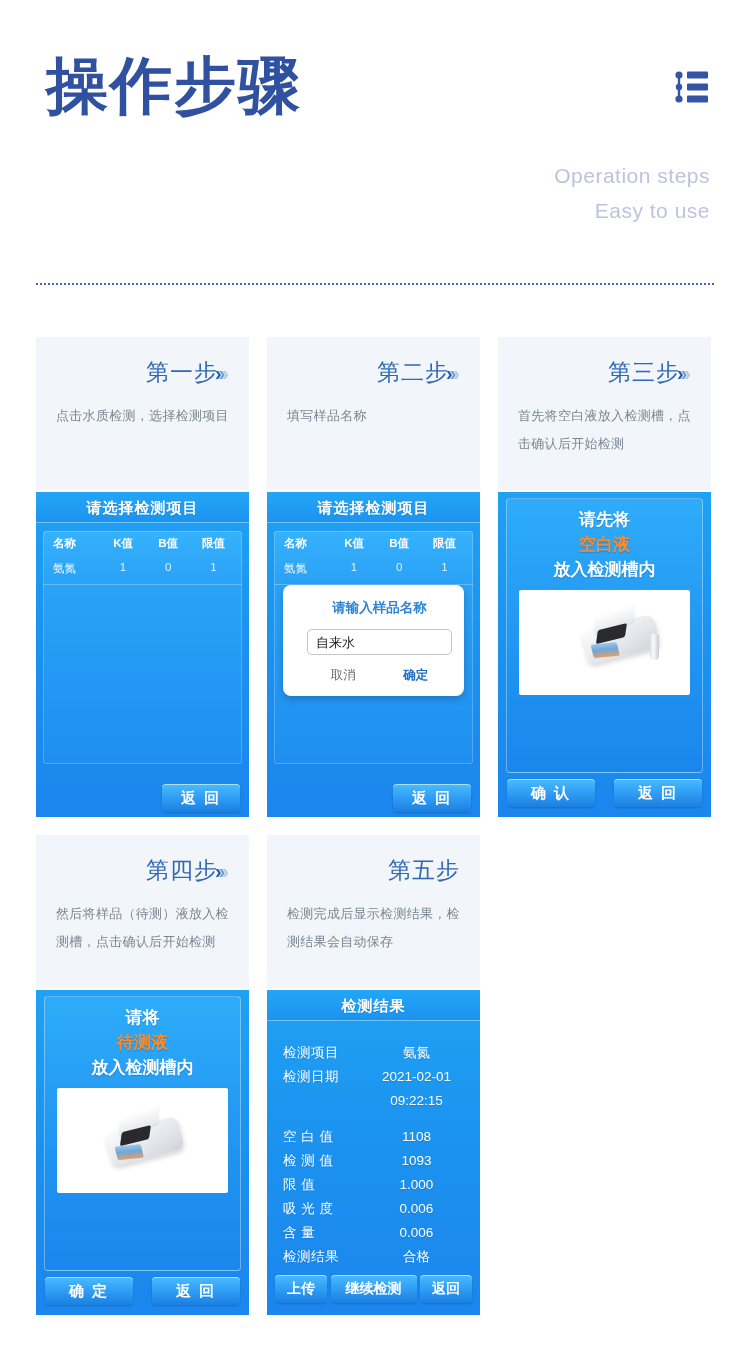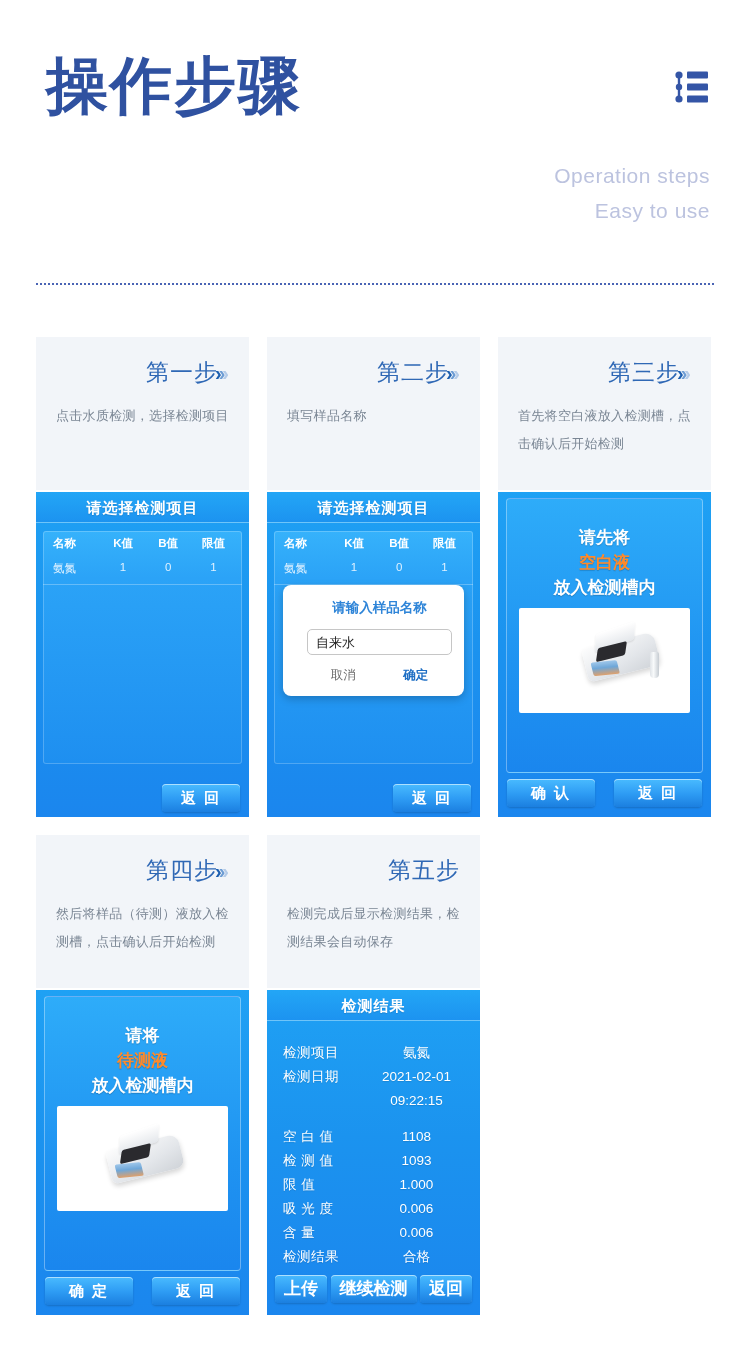--- a/index.html
+++ b/index.html
@@ -173,21 +173,21 @@
   .dlg-cancel { color: #6b6b6b; }
   .dlg-ok { color: #1f6fc4; font-weight: bold; }
 
   
   .prompt-inner {
     position: absolute;
     left: 8px; right: 8px; top: 6px; bottom: 44px;
     border: 1px solid rgba(255,255,255,.35);
     border-radius: 4px;
     background: linear-gradient(180deg,#2eacf9 0%,#1f93f1 60%,#1a86ee 100%);
-    padding-top: 26px;
+    padding-top: 8px;
   }
   .prompt-line { text-align: center; font-size: 17px; font-weight: bold; line-height: 25px; text-shadow: 0 1px 1px rgba(0,0,0,.2); }
   .prompt-line.accent { color: #ff8a2a; }
   .photo {
     margin: 8px 12px 0 12px;
     height: 105px;
     background: #ffffff;
     border-radius: 2px;
     position: relative;
     overflow: hidden;
@@ -239,21 +239,21 @@
   .btn-pair .btn { width: 88px; }
 
   
   .res-list { padding: 20px 16px 0 16px; }
   .res-row { display: flex; font-size: 13.5px; line-height: 24px; font-weight: normal; text-shadow: 0 1px 1px rgba(0,0,0,.12); }
   .res-row .k { width: 86px; letter-spacing: .5px; }
   .res-row .v { flex: 1; text-align: center; color: #ffffff; }
   .res-row.sub .v { text-align: center; }
   .res-gap { height: 12px; }
   .res-btns { position: absolute; left: 8px; right: 8px; bottom: 12px; display: flex; justify-content: space-between; }
-  .res-btns .btn { letter-spacing: 0; font-size: 17px; }
+  .res-btns .btn { letter-spacing: 0; font-size: 14px; }
   .btn-up { width: 52px; }
   .btn-cont { width: 86px; }
   .btn-back { width: 52px; }
 </style>
 </head>
 <body>
 
 <div class="page">
 
   <div class="header">

